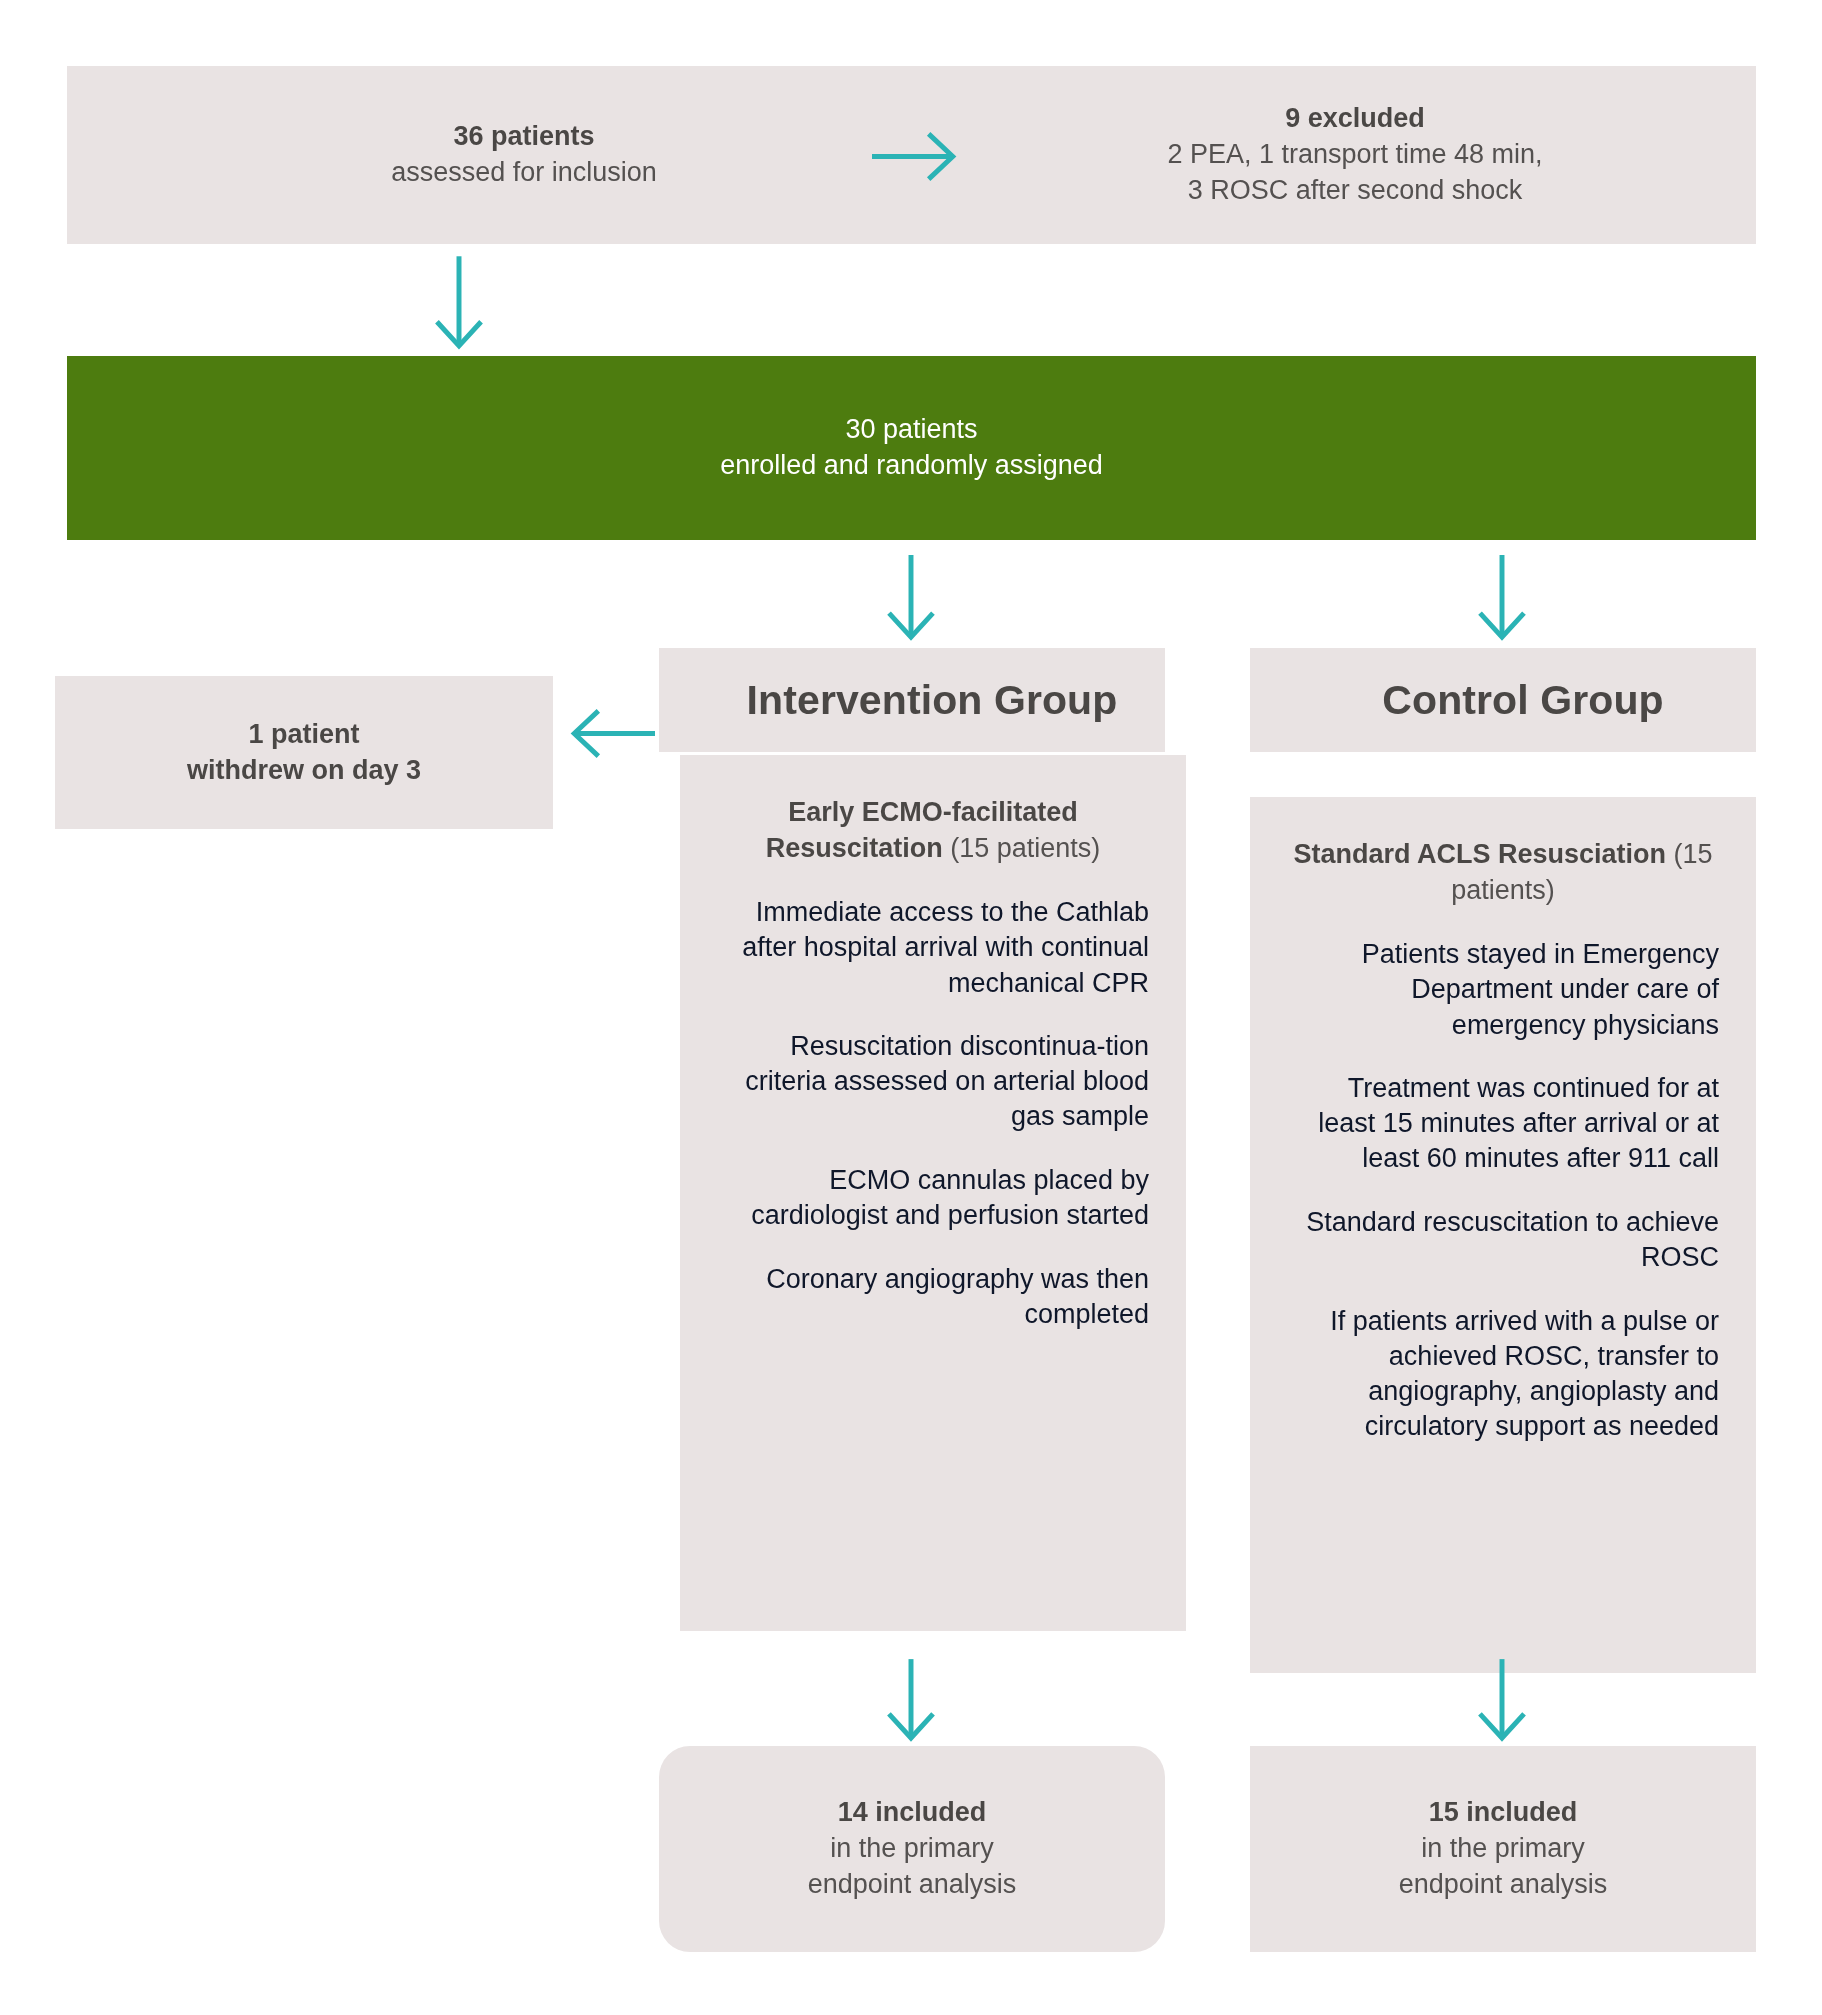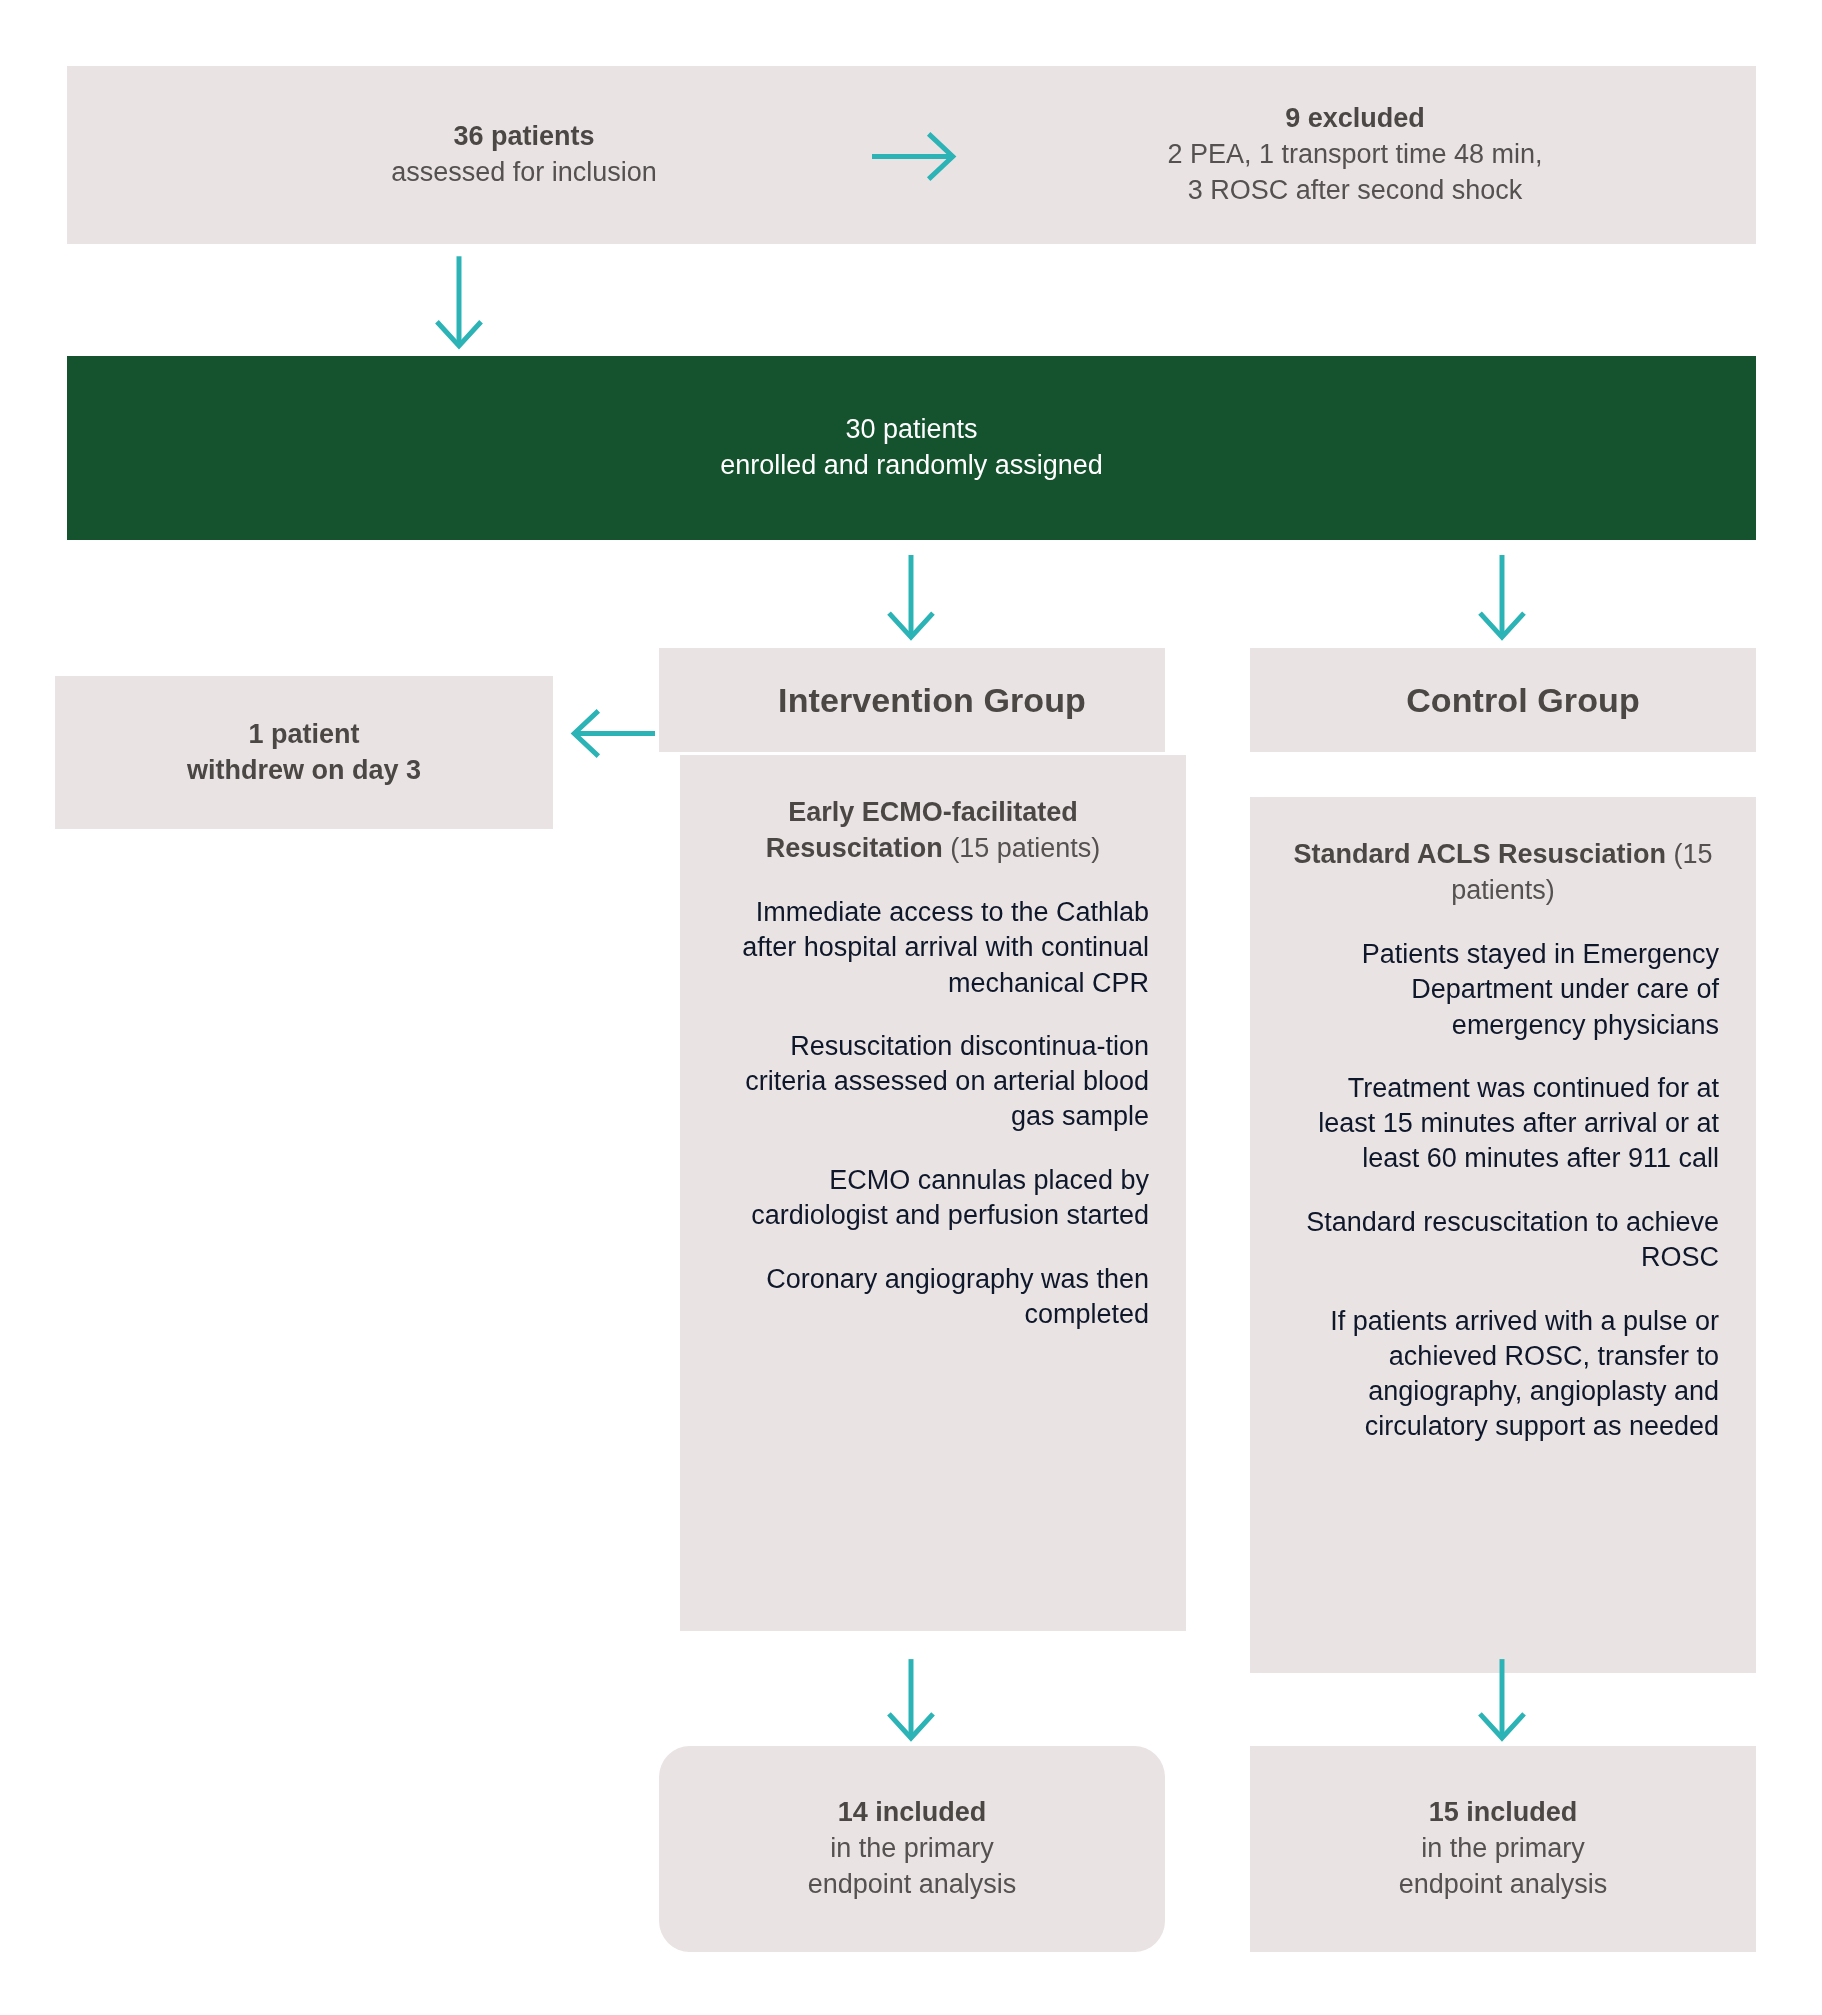--- a/index.html
+++ b/index.html
@@ -41,40 +41,40 @@
   #box-assessed {
     left: 67px; top: 66px; width: 914px; height: 178px;
   }
   #box-excluded {
     left: 954px; top: 66px; width: 802px; height: 178px;
   }
 
   
   #box-enrolled {
     left: 67px; top: 356px; width: 1689px; height: 184px;
-    background: #14532d;
+    background: #4d7c0f;
   }
   #box-enrolled .line { color: #ffffff; }
 
   
   #box-withdrew {
     left: 55px; top: 648px; width: 498px; height: 153px; margin-top: 28px;
   }
 
   
   .col-header {
     position: absolute;
     background: #e9e3e3;
     display: flex;
     align-items: center;
     justify-content: center;
     height: 104px;
   }
   .col-header .title {
-    font-size: 34px;
+    font-size: 41px;
     font-weight: 700;
     color: #4a4745;
     letter-spacing: 0.1px;
     margin-left: 40px;
   }
   .col-body {
     position: absolute;
     background: #e9e3e3;
     box-sizing: border-box;
     padding: 40px 37px 28.5px 37px;

